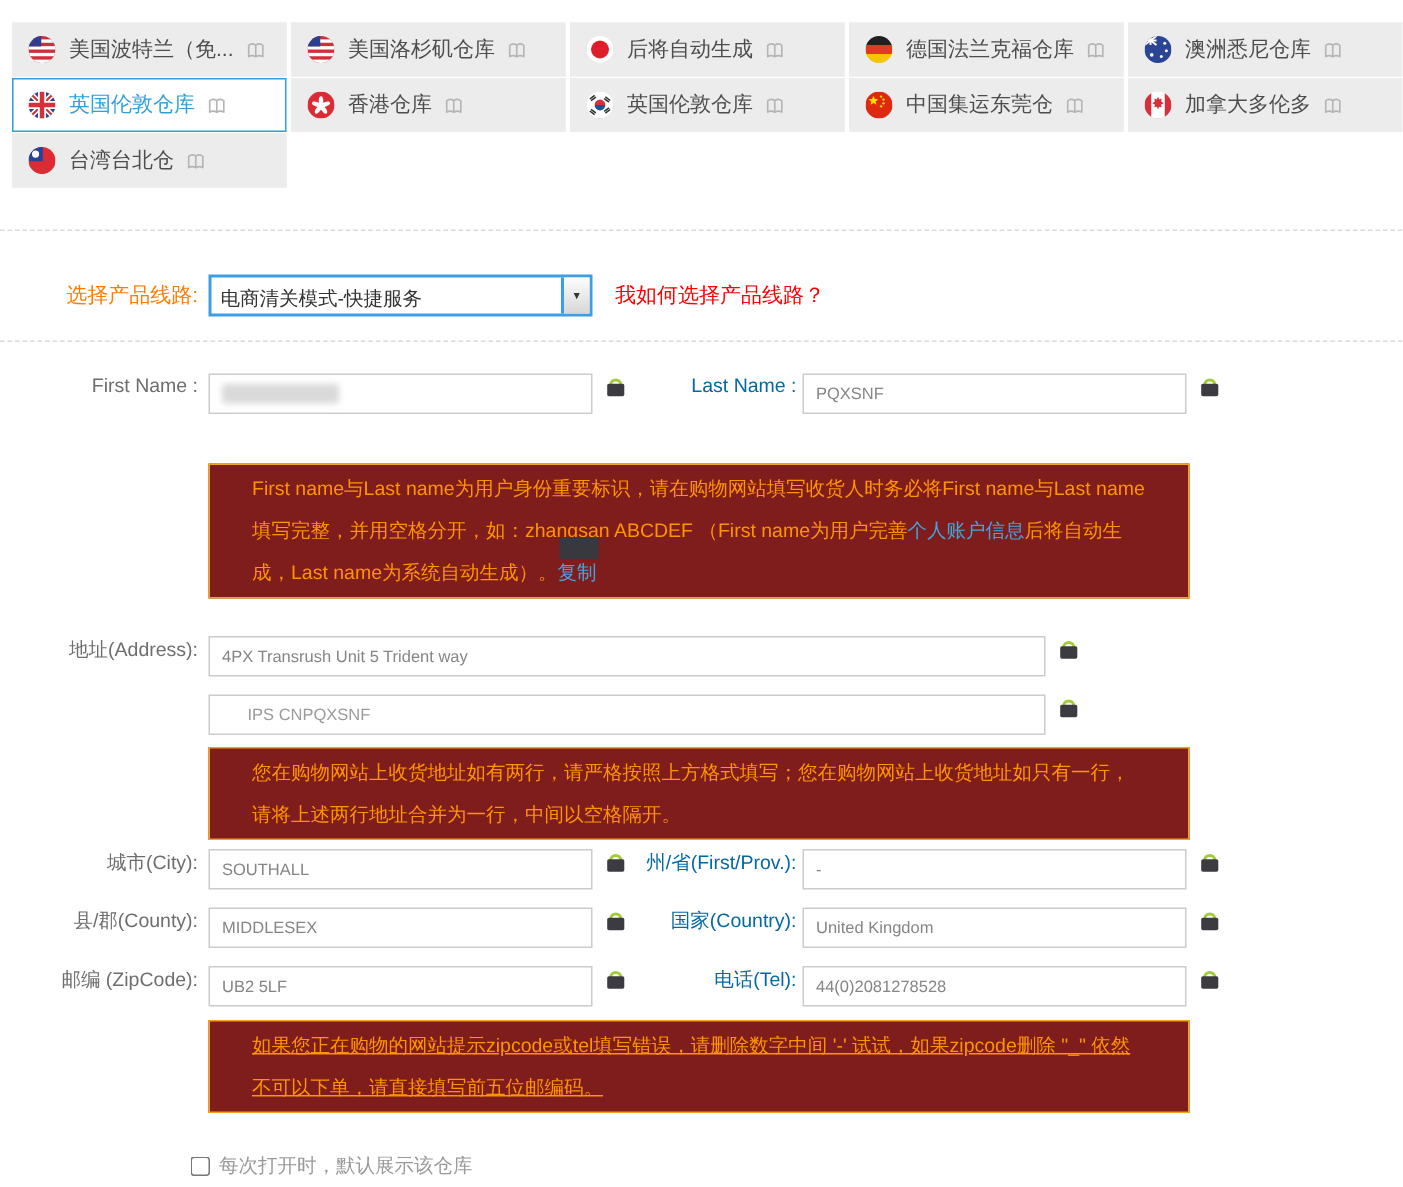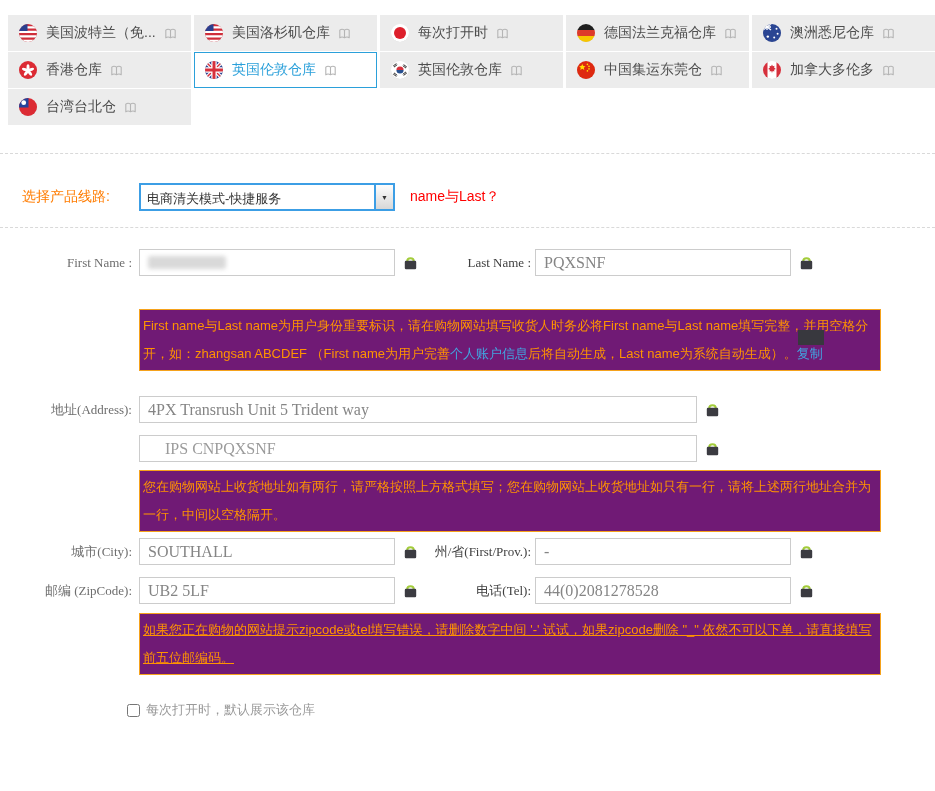--- a/index.html
+++ b/index.html
@@ -18,45 +18,45 @@
   .tab.active .tab-label{color:#2ba0da;}
   .bookmark{display:inline-flex;flex:none;}
 
   
   .dashed{border-top:1px dashed #d9d9d9;height:0;}
   .dashed.d1{margin-top:28px;}
   .dashed.d2{margin-top:16px;}
 
   
   .product-row{display:flex;align-items:center;margin-top:29px;}
-  .plabel{width:132px;text-align:center;margin-right:7px;color:#ff7c00;font-size:14px;flex:none;}
+  .plabel{width:132px;text-align:right;margin-right:7px;color:#ff7c00;font-size:14px;flex:none;}
   .select{box-sizing:border-box;width:256px;height:28px;border:2px solid #3c9ee5;display:flex;align-items:stretch;background:#fff;cursor:pointer;}
   .sel-text{flex:1;font-size:13px;color:#333;padding:5px 16px 0 6px;white-space:nowrap;overflow:hidden;}
   .sel-btn{width:17px;background:linear-gradient(#fdfdfd,#d7d7d7);border-left:2px solid #3c9ee5;
            display:flex;align-items:center;justify-content:center;}
   .arr{font-size:7px;color:#333;}
   .help{color:#f00;font-size:14px;margin-left:15px;text-decoration:none;cursor:pointer;}
 
   
   .form{margin-top:21px;}
-  .frow{display:flex;align-items:center;margin-bottom:12px;font-family:Liberation Serif, serif;}
+  .frow{display:flex;align-items:flex-start;margin-bottom:12px;}
   .flabel{width:132px;text-align:right;margin-right:7px;color:#6e6e6e;font-size:13px;flex:none;}
-  .flabel2{width:112px;text-align:right;margin-right:4px;color:#404040;font-size:13px;flex:none;}
-  .inp{box-sizing:border-box;height:27px;border:1px solid #ccc;font-size:16px;color:#858585;
+  .flabel2{width:112px;text-align:right;margin-right:4px;color:#0369a1;font-size:13px;flex:none;}
+  .inp{box-sizing:border-box;height:27px;border:1px solid #ccc;font-size:11px;color:#858585;
        padding:0 8px;font-family:inherit;outline:none;background:#fff;}
   .inp.half{width:256px;}
   .inp.full{width:558px;}
   .inp.lighter{color:#9b9b9b;padding-left:25px;}
   .copy-icon{margin-left:7px;display:inline-flex;cursor:pointer;flex:none;}
   .redact-wrap{position:relative;display:inline-flex;}
   .redact{position:absolute;left:9px;top:7px;width:78px;height:13px;background:#d9d9d9;filter:blur(2px);border-radius:2px;}
 
   
-  .notice{box-sizing:border-box;margin-left:139px;width:742px;border:1px solid #f5a21c;
-          color:#ff9400;font-size:13px;line-height:28px;padding:2px 3px;background:#701a75;}
+  .notice{box-sizing:border-box;margin-left:139px;width:654px;border:1px solid #f5a21c;
+          color:#ff9400;font-size:13px;line-height:28px;padding:2px 28px;background:#7f1d1d;}
   .notice.n1{margin-top:33px;margin-bottom:25px;}
   .notice.n2{margin-top:-4px;margin-bottom:6px;}
   .notice.n3{margin-top:-3px;text-decoration:underline;}
   .blue-link{color:#42a5e0;cursor:pointer;}
   .copy-wrap{position:relative;color:#42a5e0;cursor:pointer;}
   .overlay-box{position:absolute;left:1px;top:-16px;width:26px;height:15px;background:#38383e;}
 
   
   .chk-row{display:flex;align-items:center;margin:26px 0 0 127px;color:#999;font-size:13px;}
   .chk-row input{width:13px;height:13px;margin:0 6px 0 0;}
@@ -102,21 +102,21 @@
           </svg>
         </span>
       </div>
       <div class="tab">
         <span class="flag">
           <svg width="18" height="18" viewBox="0 0 18 18">
             <rect width="18" height="18" fill="#fff"></rect>
             <circle cx="9" cy="9" r="6" fill="#dd1f2b"></circle>
           </svg>
         </span>
-        <span class="tab-label">每次打开时</span>
+        <span class="tab-label">后将自动生成</span>
         <span class="bookmark">
           <svg width="13" height="13" viewBox="0 0 13 13">
             <path d="M1.8 3.2 C3.2 2 4.8 2 6.5 3.1 C8.2 2 9.8 2 11.2 3.2 L11.2 10.8 C9.8 9.8 8.2 9.8 6.5 10.8 C4.8 9.8 3.2 9.8 1.8 10.8 Z M6.5 3.1 L6.5 10.8" fill="none" stroke="#b5b5b5" stroke-width="1.1" stroke-linejoin="round"></path>
           </svg>
         </span>
       </div>
       <div class="tab">
         <span class="flag">
           <svg width="18" height="18" viewBox="0 0 18 18">
             <rect width="18" height="6" fill="#1f1f1f"></rect>
@@ -151,51 +151,51 @@
         </span>
         <span class="tab-label">澳洲悉尼仓库</span>
         <span class="bookmark">
           <svg width="13" height="13" viewBox="0 0 13 13">
             <path d="M1.8 3.2 C3.2 2 4.8 2 6.5 3.1 C8.2 2 9.8 2 11.2 3.2 L11.2 10.8 C9.8 9.8 8.2 9.8 6.5 10.8 C4.8 9.8 3.2 9.8 1.8 10.8 Z M6.5 3.1 L6.5 10.8" fill="none" stroke="#b5b5b5" stroke-width="1.1" stroke-linejoin="round"></path>
           </svg>
         </span>
       </div>
     </div>
     <div class="tab-row">
+      <div class="tab active">
+        <span class="flag">
+          <svg width="18" height="18" viewBox="0 0 18 18">
+            <rect width="18" height="18" fill="#2b3f8e"></rect>
+            <path d="M0 0 L18 18 M18 0 L0 18" stroke="#fff" stroke-width="3.6"></path>
+            <path d="M0 0 L18 18 M18 0 L0 18" stroke="#d6303c" stroke-width="1.4"></path>
+            <path d="M9 0 V18 M0 9 H18" stroke="#fff" stroke-width="5.4"></path>
+            <path d="M9 0 V18 M0 9 H18" stroke="#d6303c" stroke-width="3"></path>
+          </svg>
+        </span>
+        <span class="tab-label">英国伦敦仓库</span>
+        <span class="bookmark">
+          <svg width="13" height="13" viewBox="0 0 13 13">
+            <path d="M1.8 3.2 C3.2 2 4.8 2 6.5 3.1 C8.2 2 9.8 2 11.2 3.2 L11.2 10.8 C9.8 9.8 8.2 9.8 6.5 10.8 C4.8 9.8 3.2 9.8 1.8 10.8 Z M6.5 3.1 L6.5 10.8" fill="none" stroke="#b5b5b5" stroke-width="1.1" stroke-linejoin="round"></path>
+          </svg>
+        </span>
+      </div>
       <div class="tab">
         <span class="flag">
           <svg width="18" height="18" viewBox="0 0 18 18">
             <rect width="18" height="18" fill="#dc2b34"></rect>
             <g transform="translate(9,9.5)" fill="#fff">
               <ellipse rx="1.5" ry="3.3" cy="-3"></ellipse>
               <ellipse rx="1.5" ry="3.3" cy="-3" transform="rotate(72)"></ellipse>
               <ellipse rx="1.5" ry="3.3" cy="-3" transform="rotate(144)"></ellipse>
               <ellipse rx="1.5" ry="3.3" cy="-3" transform="rotate(216)"></ellipse>
               <ellipse rx="1.5" ry="3.3" cy="-3" transform="rotate(288)"></ellipse>
             </g>
           </svg>
         </span>
         <span class="tab-label">香港仓库</span>
-        <span class="bookmark">
-          <svg width="13" height="13" viewBox="0 0 13 13">
-            <path d="M1.8 3.2 C3.2 2 4.8 2 6.5 3.1 C8.2 2 9.8 2 11.2 3.2 L11.2 10.8 C9.8 9.8 8.2 9.8 6.5 10.8 C4.8 9.8 3.2 9.8 1.8 10.8 Z M6.5 3.1 L6.5 10.8" fill="none" stroke="#b5b5b5" stroke-width="1.1" stroke-linejoin="round"></path>
-          </svg>
-        </span>
-      </div>
-      <div class="tab active">
-        <span class="flag">
-          <svg width="18" height="18" viewBox="0 0 18 18">
-            <rect width="18" height="18" fill="#2b3f8e"></rect>
-            <path d="M0 0 L18 18 M18 0 L0 18" stroke="#fff" stroke-width="3.6"></path>
-            <path d="M0 0 L18 18 M18 0 L0 18" stroke="#d6303c" stroke-width="1.4"></path>
-            <path d="M9 0 V18 M0 9 H18" stroke="#fff" stroke-width="5.4"></path>
-            <path d="M9 0 V18 M0 9 H18" stroke="#d6303c" stroke-width="3"></path>
-          </svg>
-        </span>
-        <span class="tab-label">英国伦敦仓库</span>
         <span class="bookmark">
           <svg width="13" height="13" viewBox="0 0 13 13">
             <path d="M1.8 3.2 C3.2 2 4.8 2 6.5 3.1 C8.2 2 9.8 2 11.2 3.2 L11.2 10.8 C9.8 9.8 8.2 9.8 6.5 10.8 C4.8 9.8 3.2 9.8 1.8 10.8 Z M6.5 3.1 L6.5 10.8" fill="none" stroke="#b5b5b5" stroke-width="1.1" stroke-linejoin="round"></path>
           </svg>
         </span>
       </div>
       <div class="tab">
         <span class="flag">
           <svg width="18" height="18" viewBox="0 0 18 18">
             <rect width="18" height="18" fill="#fff"></rect>
@@ -273,21 +273,21 @@
 <div class="dashed d1"></div>
 
 <div class="product-row">
   <span class="plabel">选择产品线路:</span>
   <div class="select">
     <span class="sel-text">电商清关模式-快捷服务</span>
     <span class="sel-btn">
         <span class="arr">▼</span>
       </span>
   </div>
-  <a class="help">name与Last？</a>
+  <a class="help">我如何选择产品线路？</a>
 </div>
 
 <div class="dashed d2"></div>
 
 <div class="form">
 
   <div class="frow">
     <span class="flabel">First Name :</span>
     <span class="redact-wrap">
       <input class="inp half" value="" style="">
@@ -347,20 +347,38 @@
     <span class="flabel2">州/省(First/Prov.):</span>
     <input class="inp half" value="-" style="">
     <span class="copy-icon">
         <svg width="17" height="17" viewBox="0 0 17 17">
           <path d="M5.2 7.5 C5.2 3.3 11.8 3.3 11.8 7.5" fill="none" stroke="#a3cc3a" stroke-width="2"></path>
           <rect x="2.8" y="6.8" width="11.4" height="8.4" rx="1.2" fill="#3b3b41"></rect>
         </svg>
       </span>
   </div>
 
+  <div class="frow">
+    <span class="flabel">县/郡(County):</span>
+    <input class="inp half" value="MIDDLESEX" style="">
+    <span class="copy-icon">
+        <svg width="17" height="17" viewBox="0 0 17 17">
+          <path d="M5.2 7.5 C5.2 3.3 11.8 3.3 11.8 7.5" fill="none" stroke="#a3cc3a" stroke-width="2"></path>
+          <rect x="2.8" y="6.8" width="11.4" height="8.4" rx="1.2" fill="#3b3b41"></rect>
+        </svg>
+      </span>
+    <span class="flabel2">国家(Country):</span>
+    <input class="inp half" value="United Kingdom" style="">
+    <span class="copy-icon">
+        <svg width="17" height="17" viewBox="0 0 17 17">
+          <path d="M5.2 7.5 C5.2 3.3 11.8 3.3 11.8 7.5" fill="none" stroke="#a3cc3a" stroke-width="2"></path>
+          <rect x="2.8" y="6.8" width="11.4" height="8.4" rx="1.2" fill="#3b3b41"></rect>
+        </svg>
+      </span>
+  </div>
 
   <div class="frow">
     <span class="flabel">邮编 (ZipCode):</span>
     <input class="inp half" value="UB2 5LF" style="">
     <span class="copy-icon">
         <svg width="17" height="17" viewBox="0 0 17 17">
           <path d="M5.2 7.5 C5.2 3.3 11.8 3.3 11.8 7.5" fill="none" stroke="#a3cc3a" stroke-width="2"></path>
           <rect x="2.8" y="6.8" width="11.4" height="8.4" rx="1.2" fill="#3b3b41"></rect>
         </svg>
       </span>

